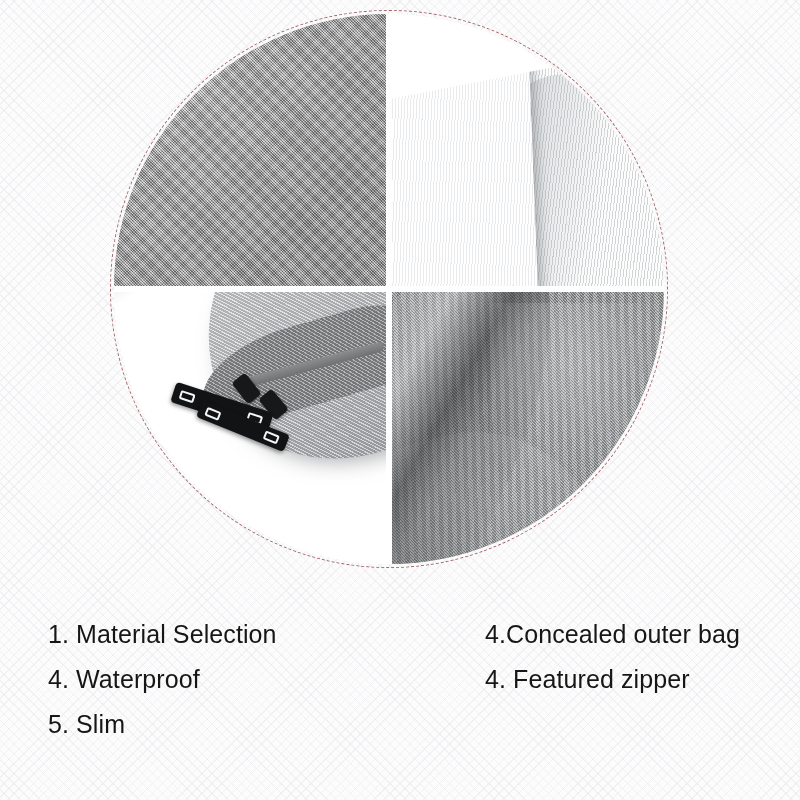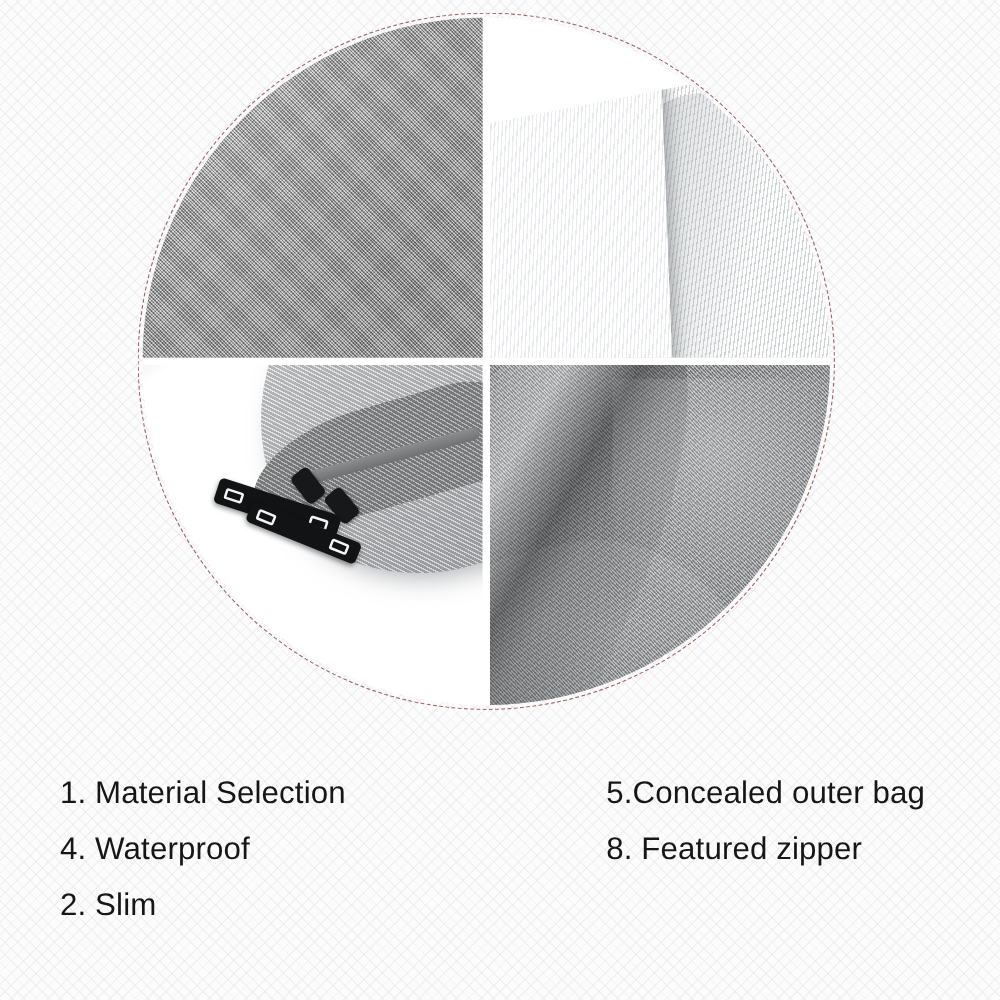--- a/index.html
+++ b/index.html
@@ -295,23 +295,23 @@
     </div>
 
     <div id="dashed-ring"></div>
   </div>
 
   <div id="features">
 
     <div class="feat-col left">
       <div class="feat-item">1. Material Selection</div>
       <div class="feat-item">4. Waterproof</div>
-      <div class="feat-item">2. Slim</div>
+      <div class="feat-item">5. Slim</div>
     </div>
 
     <div class="feat-col right">
-      <div class="feat-item">5.Concealed outer bag</div>
-      <div class="feat-item">8. Featured zipper</div>
+      <div class="feat-item">4.Concealed outer bag</div>
+      <div class="feat-item">4. Featured zipper</div>
     </div>
 
   </div>
 
 </div>
 
 </body></html>

